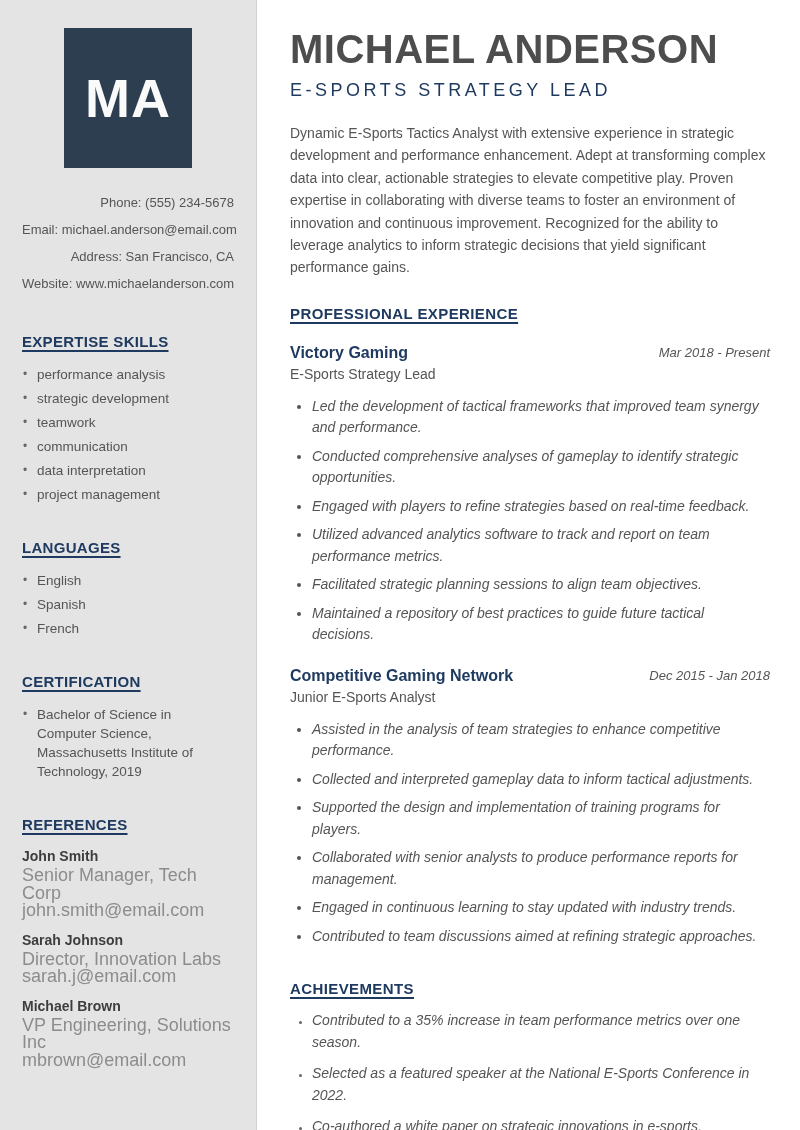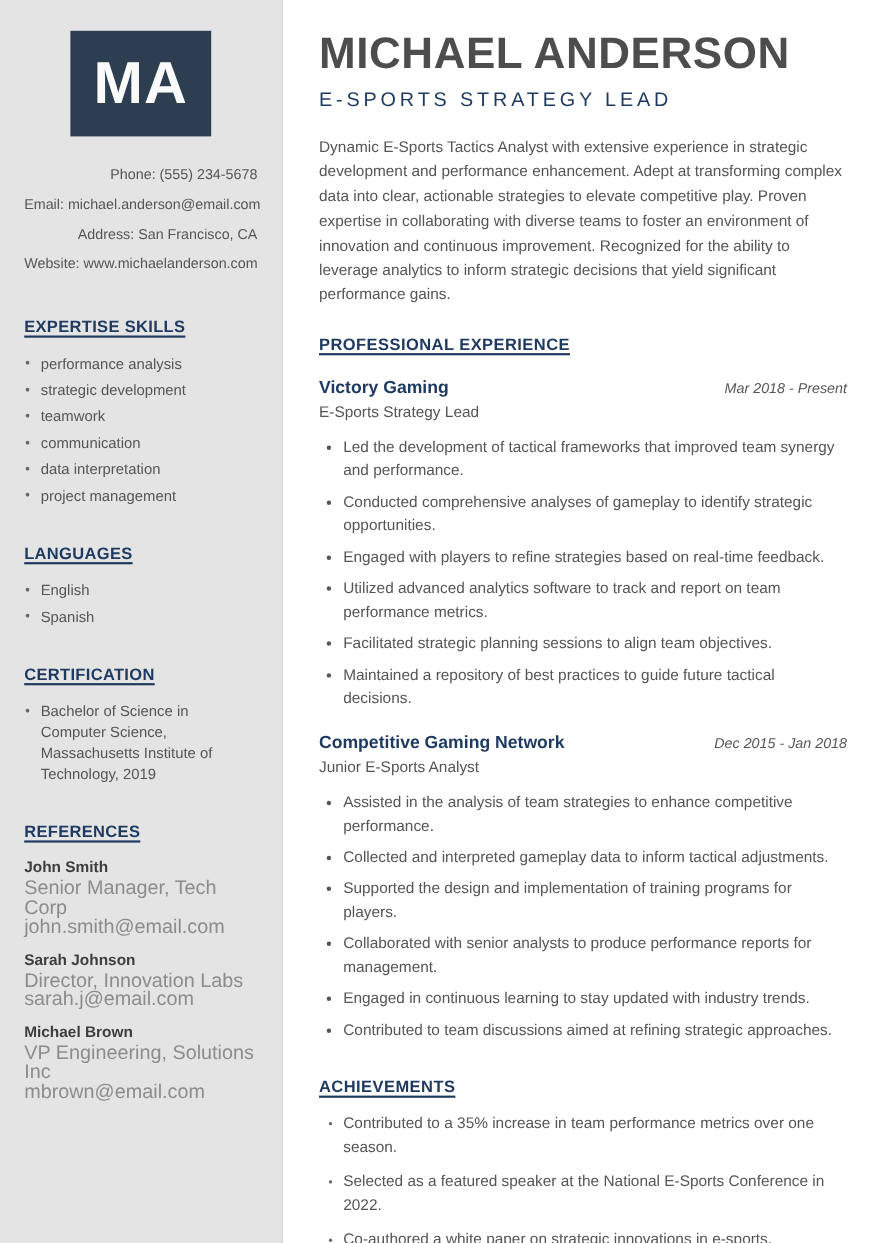--- a/index.html
+++ b/index.html
@@ -20,21 +20,21 @@
   
   .sidebar {
     flex: 0 0 257px;
     width: 257px;
     background: #e4e4e4;
     border-right: 1px solid #d2d2d2;
     padding: 28px 22px 20px 22px;
   }
   .monogram {
     width: 128px;
-    height: 96px;
+    height: 140px;
     margin: 0 auto;
     background: #2c3e50;
     color: #fafafa;
     display: flex;
     align-items: center;
     justify-content: center;
     font-size: 54px;
     font-weight: 600;
     letter-spacing: 1px;
   }
@@ -143,20 +143,21 @@
     color: #555555;
   }
   .role {
     font-size: 14px;
     color: #555555;
     margin-top: 4px;
   }
   ul.bullets {
     margin-top: 14px;
     padding-left: 22px;
+    font-style: italic;
   }
   ul.bullets li {
     font-size: 14px;
     color: #555555;
     line-height: 21.5px;
     margin-bottom: 7px;
   }
   ul.bullets li::marker { color: #555555; }
   ul.bullets.small { margin-top: 12px; }
   ul.bullets.small li { margin-bottom: 10px; }
@@ -197,20 +198,21 @@
         <li>project management</li>
       </ul>
 
     <h2 class="side-heading">LANGUAGES</h2>
     <ul class="side-list">
 
         <li>English</li>
 
         <li>Spanish</li>
 
+        <li>French</li>
       </ul>
 
     <h2 class="side-heading">CERTIFICATION</h2>
     <ul class="side-list">
 
         <li>Bachelor of Science in Computer Science, Massachusetts Institute of Technology, 2019</li>
       </ul>
 
     <h2 class="side-heading">REFERENCES</h2>
     <div>

